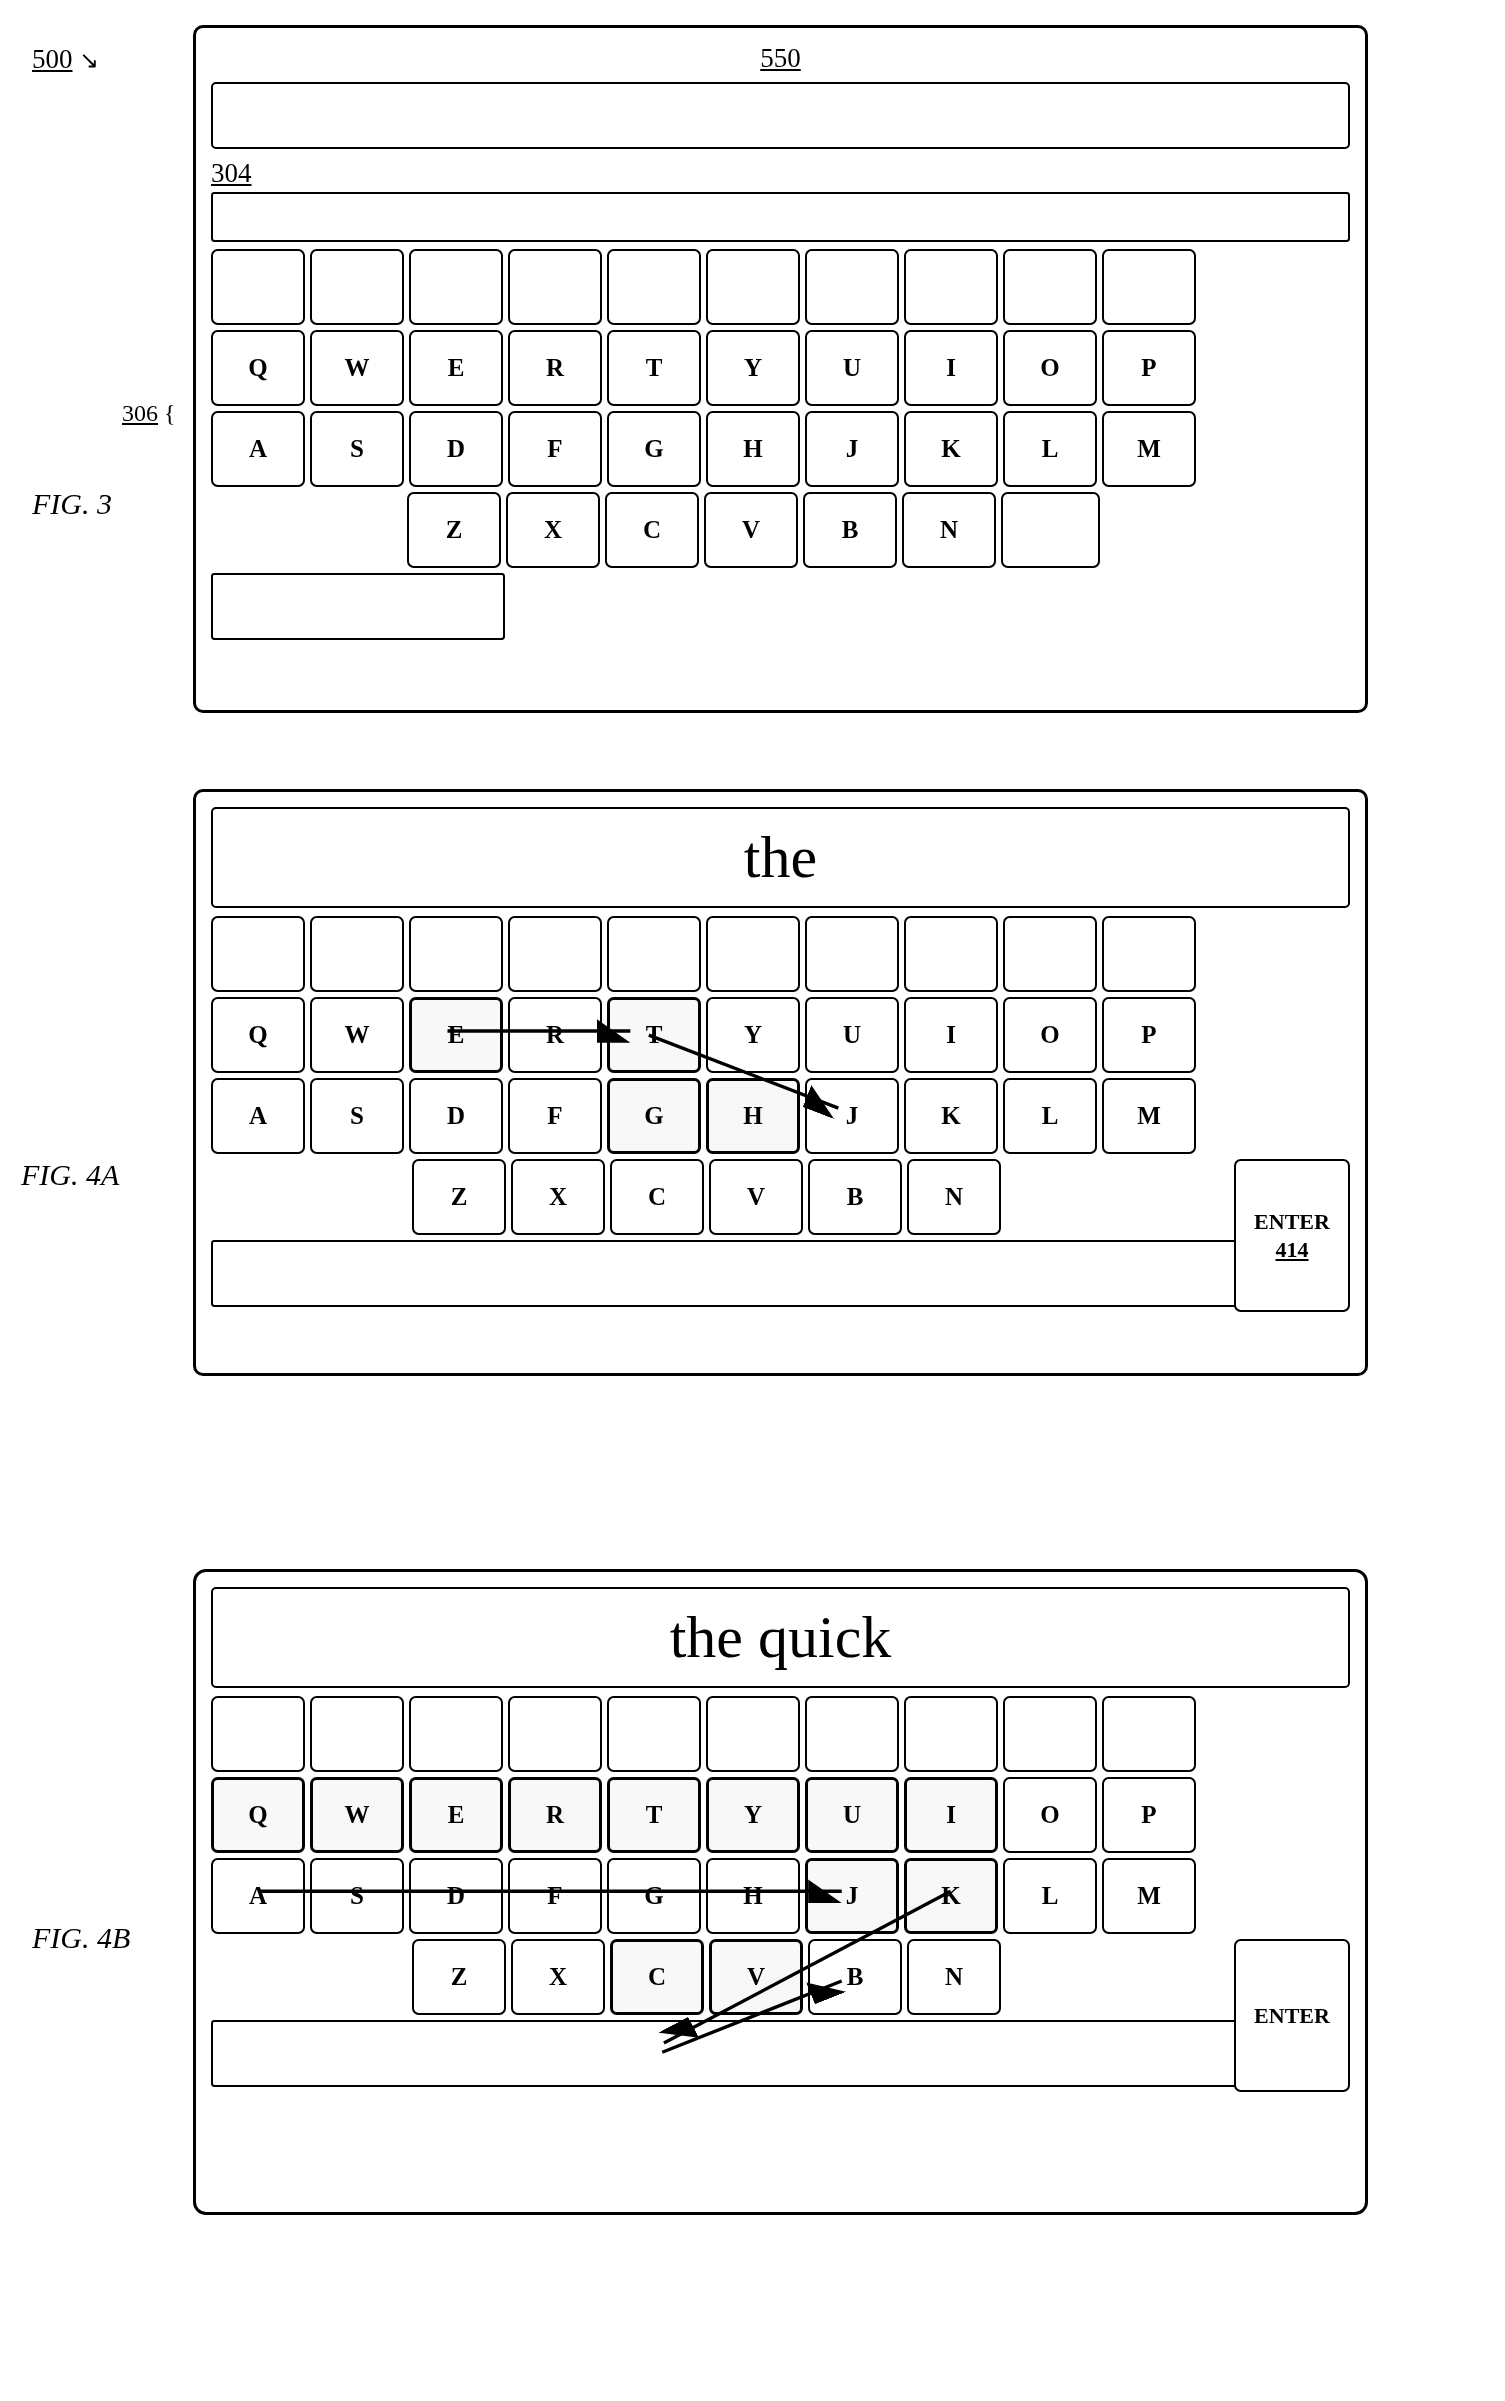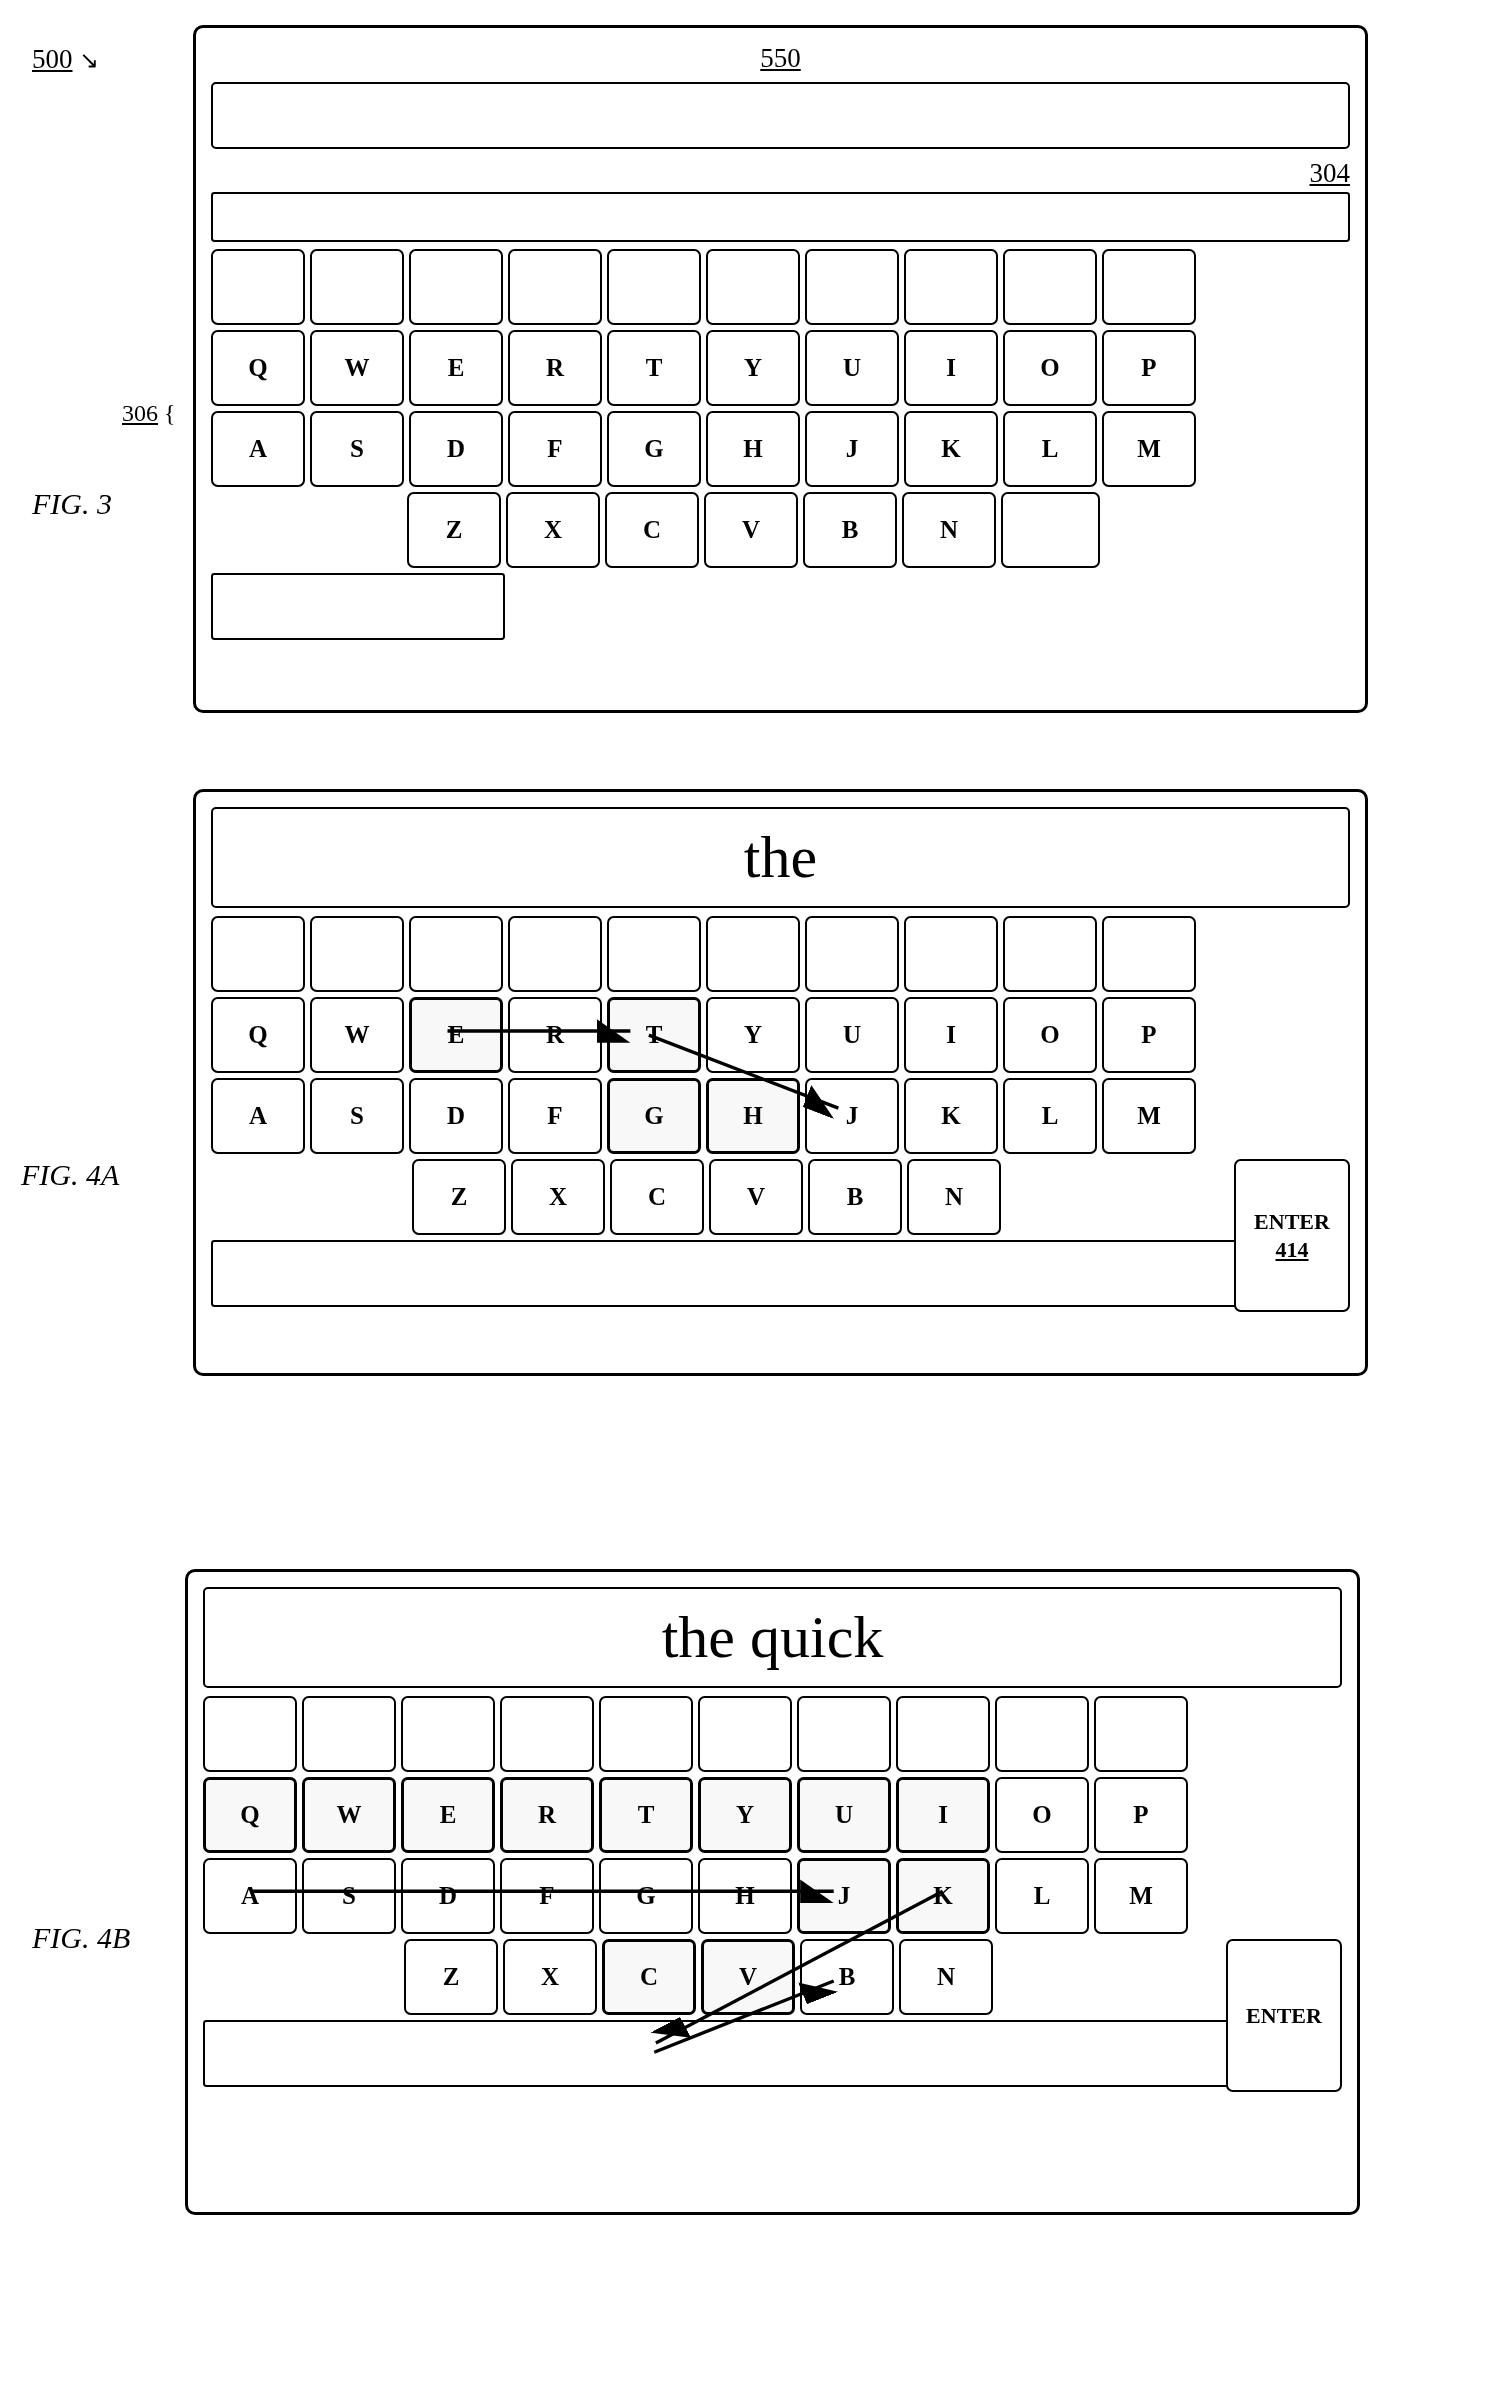--- a/index.html
+++ b/index.html
@@ -47,23 +47,24 @@
     .kbd-fig4a {
       top: 789px;
       left: 193px;
       width: 1175px;
       height: 587px;
     }
 
     
     .kbd-fig4b {
       top: 1569px;
-      left: 185px;
+      left: 193px;
       width: 1175px;
       height: 646px;
+      border-radius: 13px;
     }
 
     
     .display-area {
       width: 100%;
       height: 84px;
       border: 2.5px solid #000;
       border-radius: 5px;
       display: flex;
       align-items: center;
@@ -186,21 +187,21 @@
 
   <div class="keyboard-frame kbd-fig3">
 
     <div class="fig3-top-label">
       <span class="ref-num">550</span>
     </div>
 
     <div class="display-area" style="height:67px; margin-bottom:8.4px;">
     </div>
 
-    <div style="display:flex; justify-content:flex-end; margin-bottom:3.4px;">
+    <div style="display:flex; justify-content:flex-start; margin-bottom:3.4px;">
       <span class="ref-num" style="font-size:27px;">304</span>
     </div>
 
     <div class="suggestions-bar" style="height:50px; margin-bottom:6.7px;"></div>
 
     <div class="key-row" style="margin-bottom:5px;">
       <div class="key blank"></div>
       <div class="key blank"></div>
       <div class="key blank"></div>
       <div class="key blank"></div>

